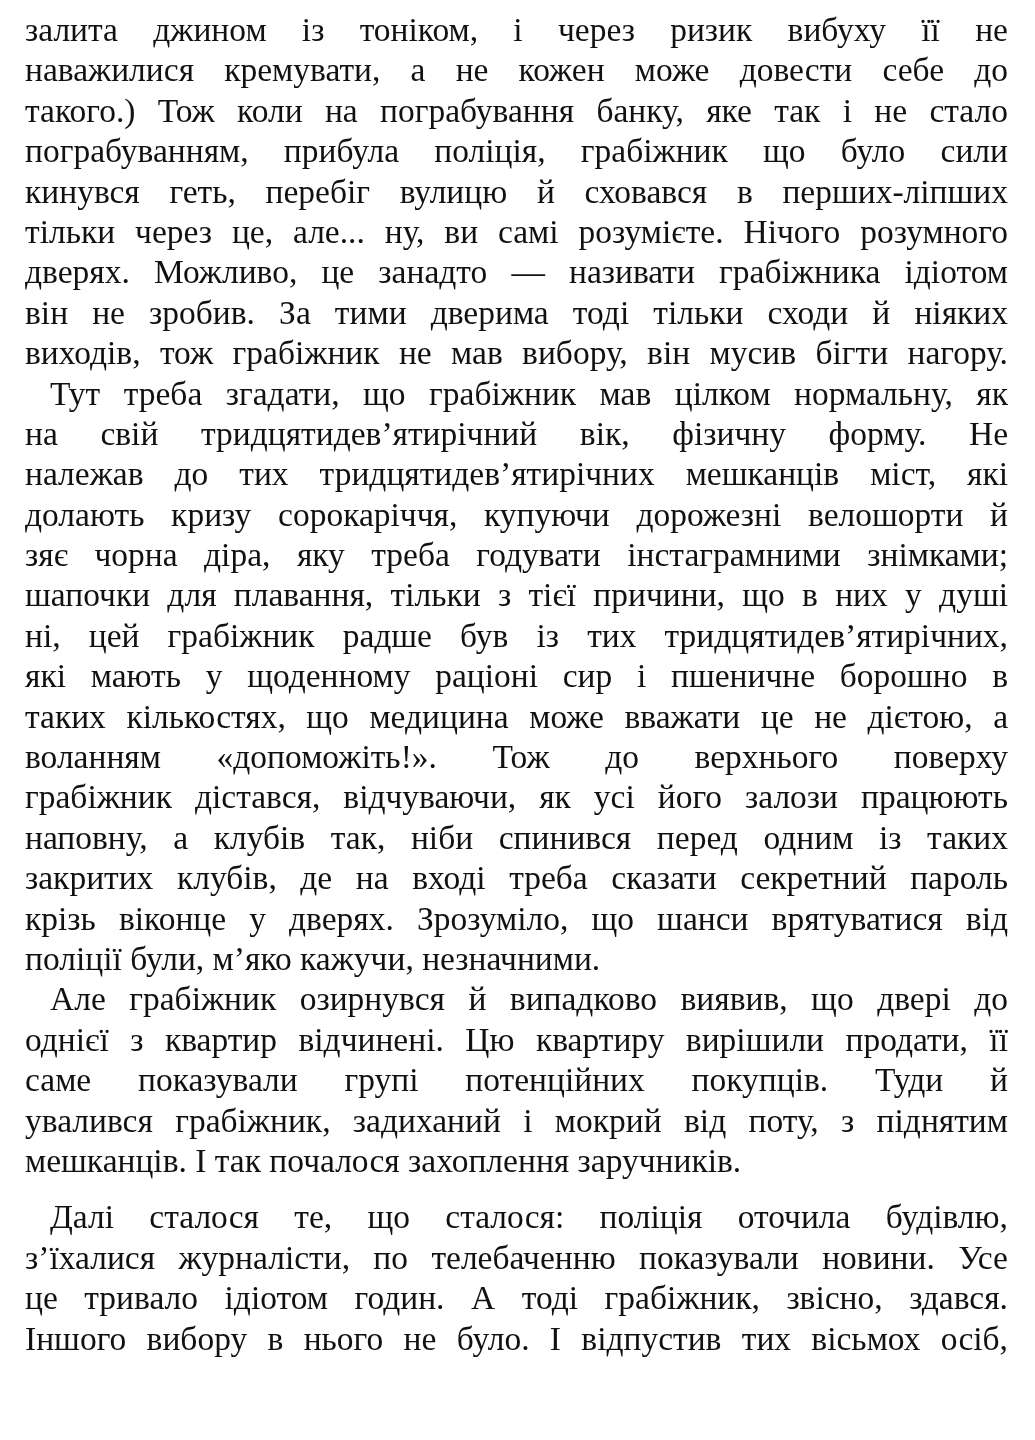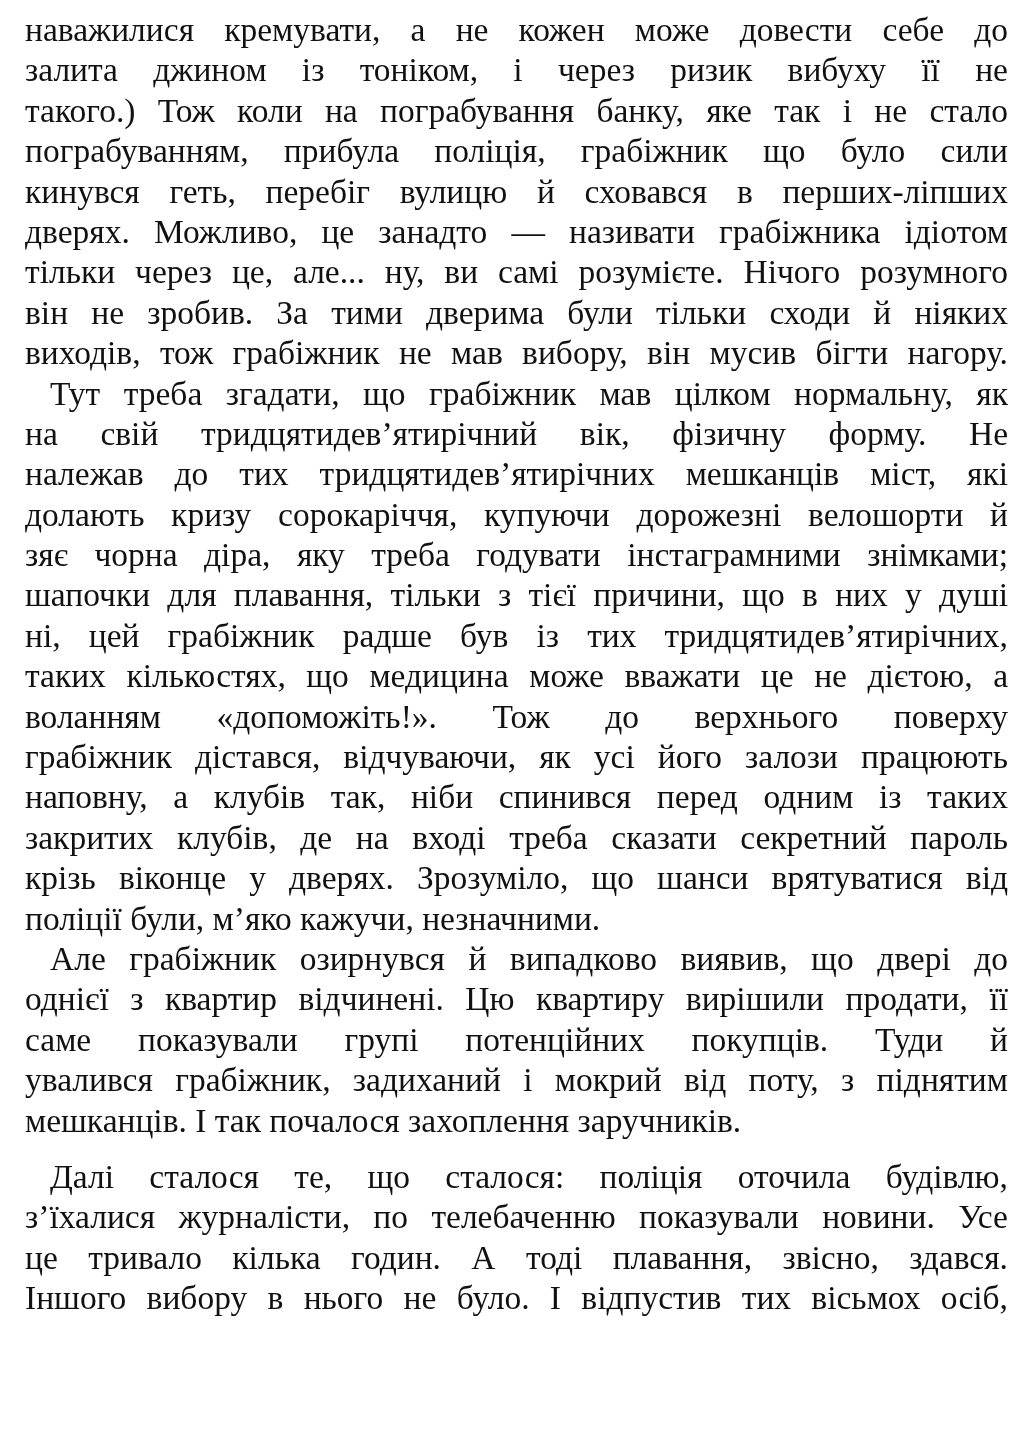--- a/index.html
+++ b/index.html
@@ -43,56 +43,57 @@
   .line.indent {
     padding-left: 25px;
   }
 </style>
 </head>
 <body>
 
 <div class="page">
 
   <div class="para">
+    <span class="line">залита джином із тоніком, і через ризик вибуху її не</span>
     <span class="line">наважилися кремувати, а не кожен може довести себе до</span>
-    <span class="line">залита джином із тоніком, і через ризик вибуху її не</span>
     <span class="line">такого.) Тож коли на пограбування банку, яке так і не стало</span>
     <span class="line">пограбуванням, прибула поліція, грабіжник що було сили</span>
     <span class="line">кинувся геть, перебіг вулицю й сховався в перших-ліпших</span>
+    <span class="line">тільки через це, але... ну, ви самі розумієте. Нічого розумного</span>
     <span class="line">дверях. Можливо, це занадто — називати грабіжника ідіотом</span>
-    <span class="line">тільки через це, але... ну, ви самі розумієте. Нічого розумного</span>
-    <span class="line">він не зробив. За тими дверима були тільки сходи й ніяких</span>
+    <span class="line">він не зробив. За тими дверима тоді тільки сходи й ніяких</span>
     <span class="line">виходів, тож грабіжник не мав вибору, він мусив бігти нагору.</span>
   </div>
 
   <div class="para">
     <span class="line indent">Тут треба згадати, що грабіжник мав цілком нормальну, як</span>
     <span class="line">на свій тридцятидев’ятирічний вік, фізичну форму. Не</span>
     <span class="line">належав до тих тридцятидев’ятирічних мешканців міст, які</span>
     <span class="line">долають кризу сорокаріччя, купуючи дорожезні велошорти й</span>
     <span class="line">зяє чорна діра, яку треба годувати інстаграмними знімками;</span>
     <span class="line">шапочки для плавання, тільки з тієї причини, що в них у душі</span>
     <span class="line">ні, цей грабіжник радше був із тих тридцятидев’ятирічних,</span>
+    <span class="line">які мають у щоденному раціоні сир і пшеничне борошно в</span>
     <span class="line">таких кількостях, що медицина може вважати це не дієтою, а</span>
     <span class="line">воланням «допоможіть!». Тож до верхнього поверху</span>
     <span class="line">грабіжник дістався, відчуваючи, як усі його залози працюють</span>
     <span class="line">наповну, а клубів так, ніби спинився перед одним із таких</span>
     <span class="line">закритих клубів, де на вході треба сказати секретний пароль</span>
     <span class="line">крізь віконце у дверях. Зрозуміло, що шанси врятуватися від</span>
     <span class="line last">поліції були, м’яко кажучи, незначними.</span>
   </div>
 
   <div class="para">
     <span class="line indent">Але грабіжник озирнувся й випадково виявив, що двері до</span>
     <span class="line">однієї з квартир відчинені. Цю квартиру вирішили продати, її</span>
     <span class="line">саме показували групі потенційних покупців. Туди й</span>
     <span class="line">увалився грабіжник, задиханий і мокрий від поту, з піднятим</span>
     <span class="line last">мешканців. І так почалося захоплення заручників.</span>
   </div>
 
   <div class="para gap-before">
     <span class="line indent">Далі сталося те, що сталося: поліція оточила будівлю,</span>
     <span class="line">з’їхалися журналісти, по телебаченню показували новини. Усе</span>
-    <span class="line">це тривало кілька годин. А тоді плавання, звісно, здався.</span>
+    <span class="line">це тривало ідіотом годин. А тоді грабіжник, звісно, здався.</span>
     <span class="line">Іншого вибору в нього не було. І відпустив тих вісьмох осіб,</span>
   </div>
 
 </div>
 
 </body></html>

